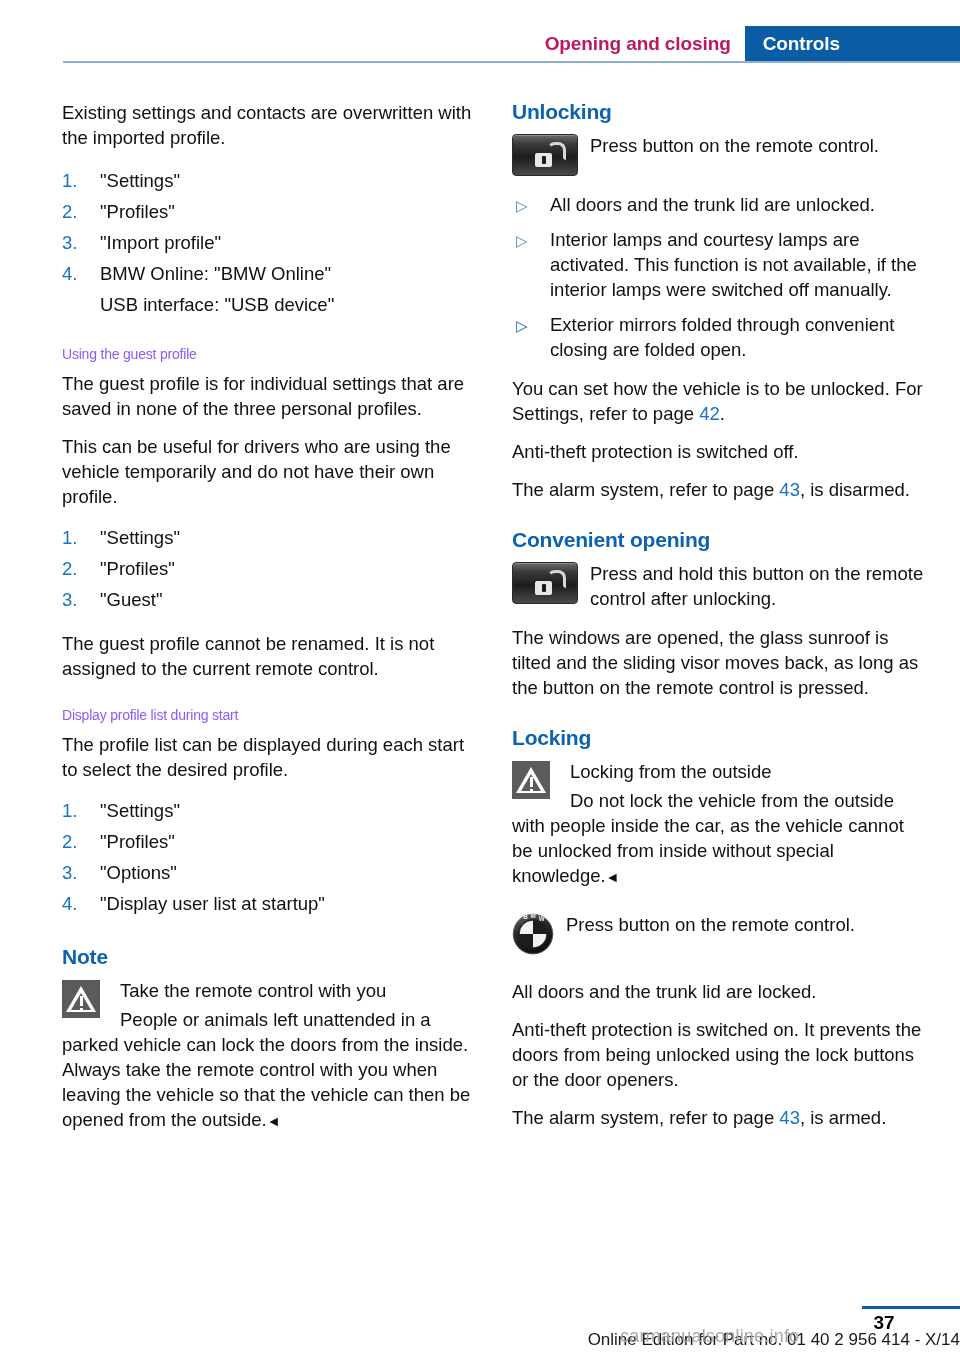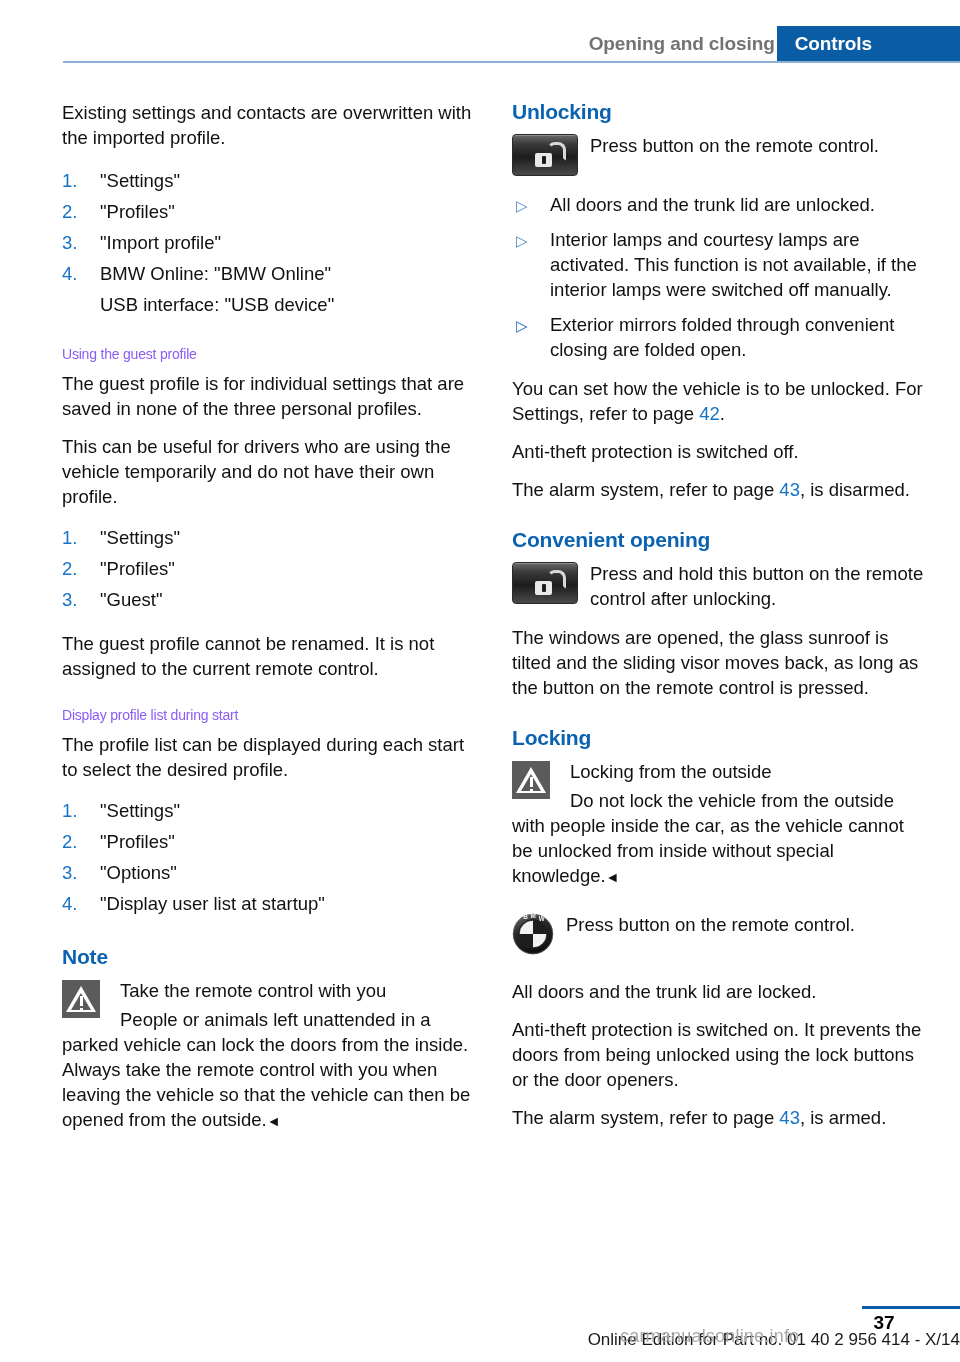--- a/index.html
+++ b/index.html
@@ -25,35 +25,35 @@
   }
   .header-tabs {
     position: absolute;
     right: 0;
     top: 26px;
     display: flex;
     align-items: stretch;
     height: 36px;
   }
   .tab-muted {
-    color: #737373;
+    color: #be185d;
     font-size: 19px;
     font-weight: bold;
     line-height: 36px;
-    padding: 0 2px 0 0;
+    padding: 0 14px 0 0;
     white-space: nowrap;
     letter-spacing: -0.1px;
   }
   .tab-active {
     background: #0a5da4;
     color: #ffffff;
     font-size: 19px;
     font-weight: bold;
     line-height: 36px;
-    padding: 0 88px 0 18px;
+    padding: 0 120px 0 18px;
     white-space: nowrap;
     letter-spacing: -0.1px;
   }
   .header-rule {
     position: absolute;
     left: 63px;
     right: 0;
     top: 61px;
     height: 2px;
     background: #8fb0d6;

